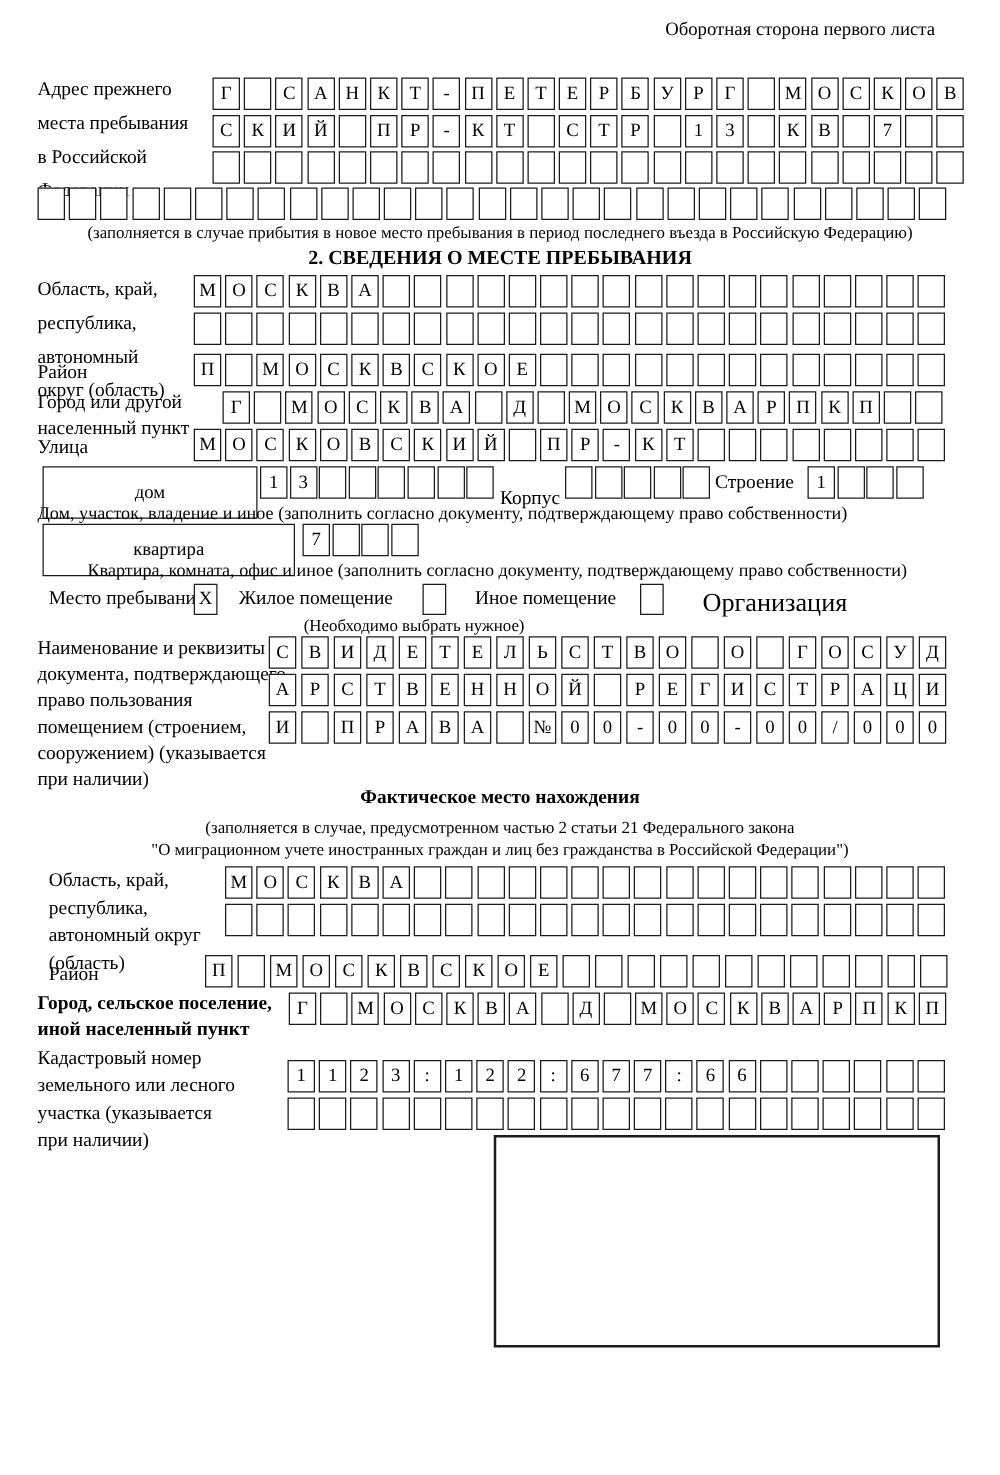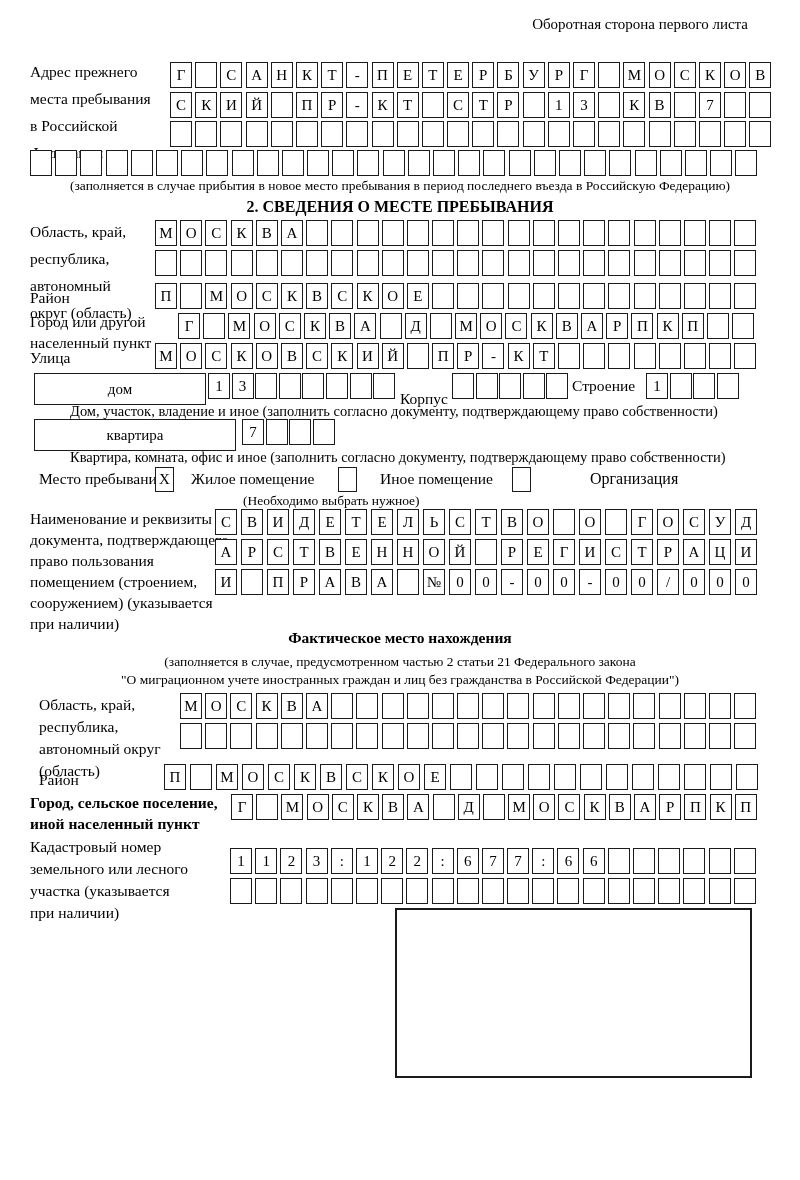--- a/index.html
+++ b/index.html
@@ -21,21 +21,21 @@
   .cellrow.wide { gap:4px; }
   .cellrow.tight { gap:1.6px; }
   .cell {
     flex:0 0 22px; width:22px; height:26px; box-sizing:border-box;
     border:1.6px solid #1b1b1b; background:#fff;
     display:flex; align-items:center; justify-content:center;
     font-size:15px; line-height:1;
   }
   .checkbox-cell .cell { flex-basis:19px; width:19px; height:25px; }
   .fieldbox {
-    position:absolute; height:32px; box-sizing:border-box;
+    position:absolute; height:42px; box-sizing:border-box;
     border:1.6px solid #1b1b1b; background:#fff;
     display:flex; align-items:center; justify-content:center; font-size:15px;
   }
   .bigbox { position:absolute; border:2px solid #1b1b1b; background:#fff; box-sizing:border-box; }
   .caption { font-size:14px; line-height:19px; text-align:center; white-space:pre-line; }
 </style>
 </head>
 <body>
 
 <div class="form">
@@ -319,21 +319,21 @@
       <span class="cell"></span>
       <span class="cell"></span>
     </div>
   <div class="abs" style="left:572px; top:377px; font-size:15.5px;">Строение</div>
   <div class="cellrow tight" style="left:646px; top:373px;">
       <span class="cell">1</span>
       <span class="cell"></span>
       <span class="cell"></span>
       <span class="cell"></span>
     </div>
-  <div class="abs note-wide" style="left:30px; top:403px;margin-left:40px;">Дом, участок, владение и иное (заполнить согласно документу, подтверждающему право собственности)</div>
+  <div class="abs note-wide" style="left:30px; top:403px;">Дом, участок, владение и иное (заполнить согласно документу, подтверждающему право собственности)</div>
 
   <div class="fieldbox" style="left:34px; top:419px; width:202px;">квартира</div>
   <div class="cellrow tight" style="left:242px; top:419px;">
       <span class="cell">7</span>
       <span class="cell"></span>
       <span class="cell"></span>
       <span class="cell"></span>
     </div>
   <div class="abs note-wide" style="left:30px; top:449px;margin-left:40px;">Квартира, комната, офис и иное (заполнить согласно документу, подтверждающему право собственности)</div>
 
@@ -342,21 +342,21 @@
       <span class="cell">X</span>
     </div>
   <div class="abs" style="left:191px; top:470px; font-size:15.5px;">Жилое помещение</div>
   <div class="cellrow checkbox-cell" style="left:338px; top:467px;">
       <span class="cell"></span>
     </div>
   <div class="abs" style="left:380px; top:470px; font-size:15.5px;">Иное помещение</div>
   <div class="cellrow checkbox-cell" style="left:512px; top:467px;">
       <span class="cell"></span>
     </div>
-  <div class="abs" style="left:590px; top:470px; font-size:16px;">Организация</div>
+  <div class="abs" style="left:562px; top:470px; font-size:21px;">Организация</div>
   <div class="abs note" style="left:243px; top:493px;">(Необходимо выбрать нужное)</div>
 
   <div class="abs label lh21" style="left:30px; top:508px;">Наименование и реквизиты
 документа, подтверждающего
 право пользования
 помещением (строением,
 сооружением) (указывается
 при наличии)</div>
   <div class="cellrow wide" style="left:215px; top:509px;">
       <span class="cell">С</span>

